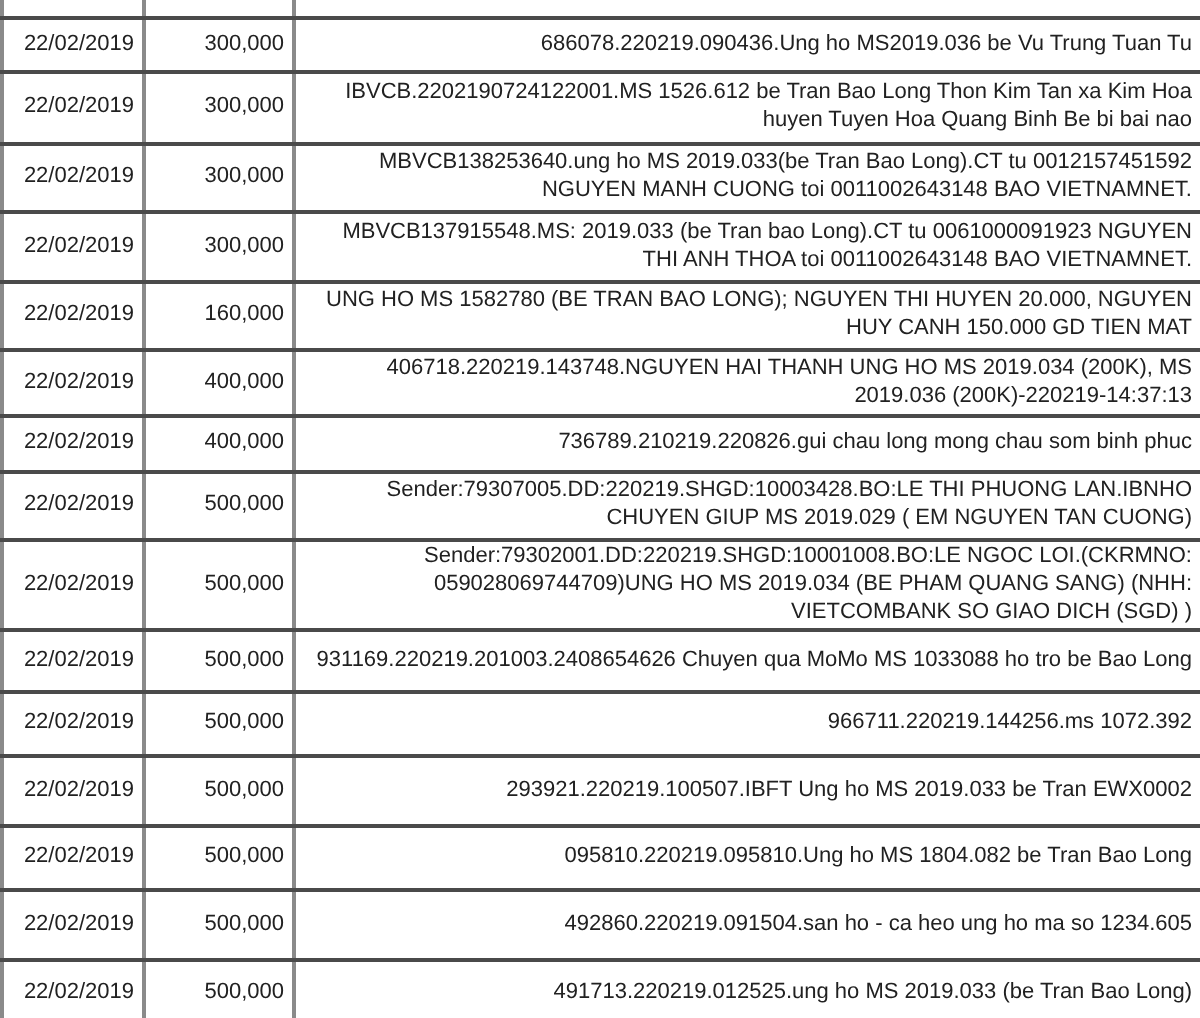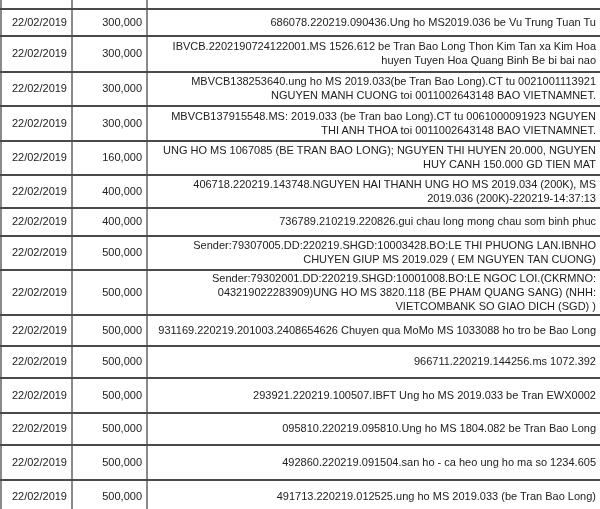--- a/index.html
+++ b/index.html
@@ -58,51 +58,51 @@
         <td>686078.220219.090436.Ung ho MS2019.036 be Vu Trung Tuan Tu</td>
       </tr>
       <tr style="height:36px">
         <td>22/02/2019</td>
         <td>300,000</td>
         <td>IBVCB.2202190724122001.MS 1526.612 be Tran Bao Long Thon Kim Tan xa Kim Hoa huyen Tuyen Hoa Quang Binh Be bi bai nao</td>
       </tr>
       <tr style="height:34px">
         <td>22/02/2019</td>
         <td>300,000</td>
-        <td>MBVCB138253640.ung ho MS 2019.033(be Tran Bao Long).CT tu 0021001113921 NGUYEN MANH CUONG toi 0011002643148 BAO VIETNAMNET.</td>
+        <td>MBVCB138253640.ung ho MS 2019.033(be Tran Bao Long).CT tu 0012157451592 NGUYEN MANH CUONG toi 0011002643148 BAO VIETNAMNET.</td>
       </tr>
       <tr style="height:35px">
         <td>22/02/2019</td>
         <td>300,000</td>
         <td>MBVCB137915548.MS: 2019.033 (be Tran bao Long).CT tu 0061000091923 NGUYEN THI ANH THOA toi 0011002643148 BAO VIETNAMNET.</td>
       </tr>
       <tr style="height:34px">
         <td>22/02/2019</td>
         <td>160,000</td>
-        <td>UNG HO MS 1067085 (BE TRAN BAO LONG); NGUYEN THI HUYEN 20.000, NGUYEN HUY CANH 150.000 GD TIEN MAT</td>
+        <td>UNG HO MS 1582780 (BE TRAN BAO LONG); NGUYEN THI HUYEN 20.000, NGUYEN HUY CANH 150.000 GD TIEN MAT</td>
       </tr>
       <tr style="height:33px">
         <td>22/02/2019</td>
         <td>400,000</td>
         <td>406718.220219.143748.NGUYEN HAI THANH UNG HO MS 2019.034 (200K), MS 2019.036 (200K)-220219-14:37:13</td>
       </tr>
       <tr style="height:28px">
         <td>22/02/2019</td>
         <td>400,000</td>
         <td>736789.210219.220826.gui chau long mong chau som binh phuc</td>
       </tr>
       <tr style="height:34px">
         <td>22/02/2019</td>
         <td>500,000</td>
         <td>Sender:79307005.DD:220219.SHGD:10003428.BO:LE THI PHUONG LAN.IBNHO CHUYEN GIUP MS 2019.029 ( EM NGUYEN TAN CUONG)</td>
       </tr>
       <tr style="height:40px">
         <td>22/02/2019</td>
         <td>500,000</td>
-        <td>Sender:79302001.DD:220219.SHGD:10001008.BO:LE NGOC LOI.(CKRMNO: 043219022283909)UNG HO MS 3820.118 (BE PHAM QUANG SANG) (NHH: VIETCOMBANK SO GIAO DICH (SGD) )</td>
+        <td>Sender:79302001.DD:220219.SHGD:10001008.BO:LE NGOC LOI.(CKRMNO: 059028069744709)UNG HO MS 2019.034 (BE PHAM QUANG SANG) (NHH: VIETCOMBANK SO GIAO DICH (SGD) )</td>
       </tr>
       <tr style="height:31px">
         <td>22/02/2019</td>
         <td>500,000</td>
         <td>931169.220219.201003.2408654626 Chuyen qua MoMo MS 1033088 ho tro be Bao Long</td>
       </tr>
       <tr style="height:32px">
         <td>22/02/2019</td>
         <td>500,000</td>
         <td>966711.220219.144256.ms 1072.392</td>

